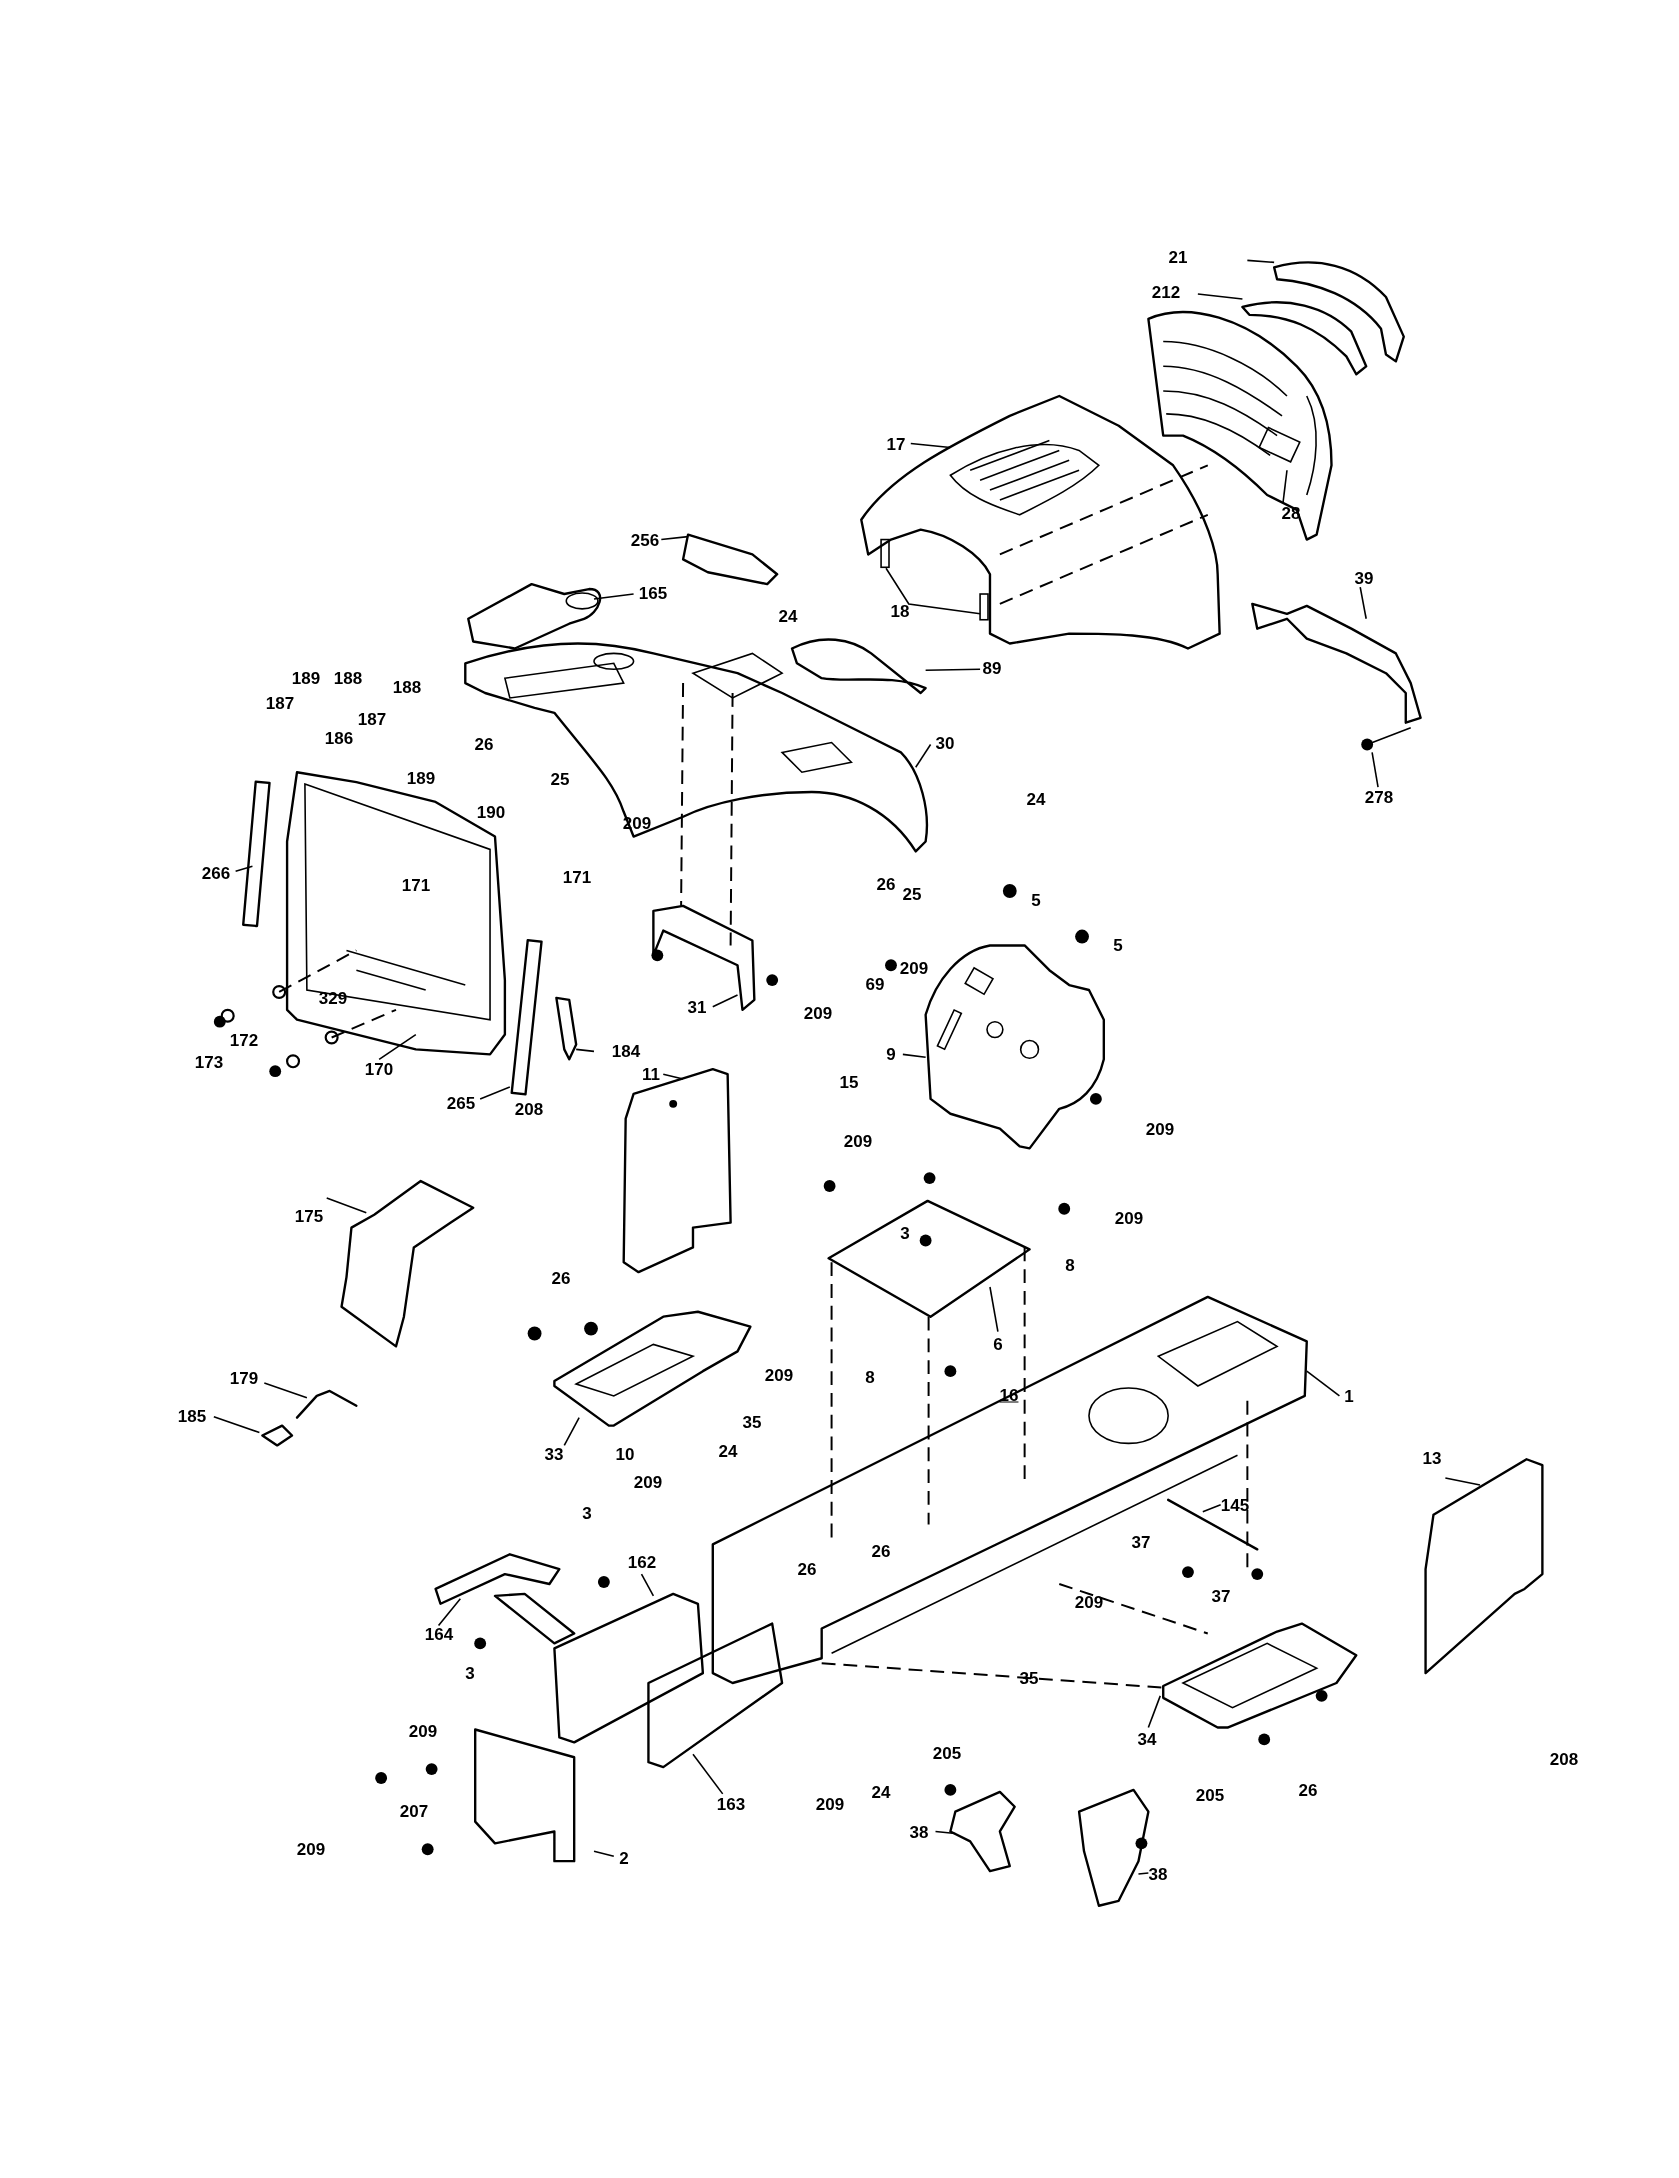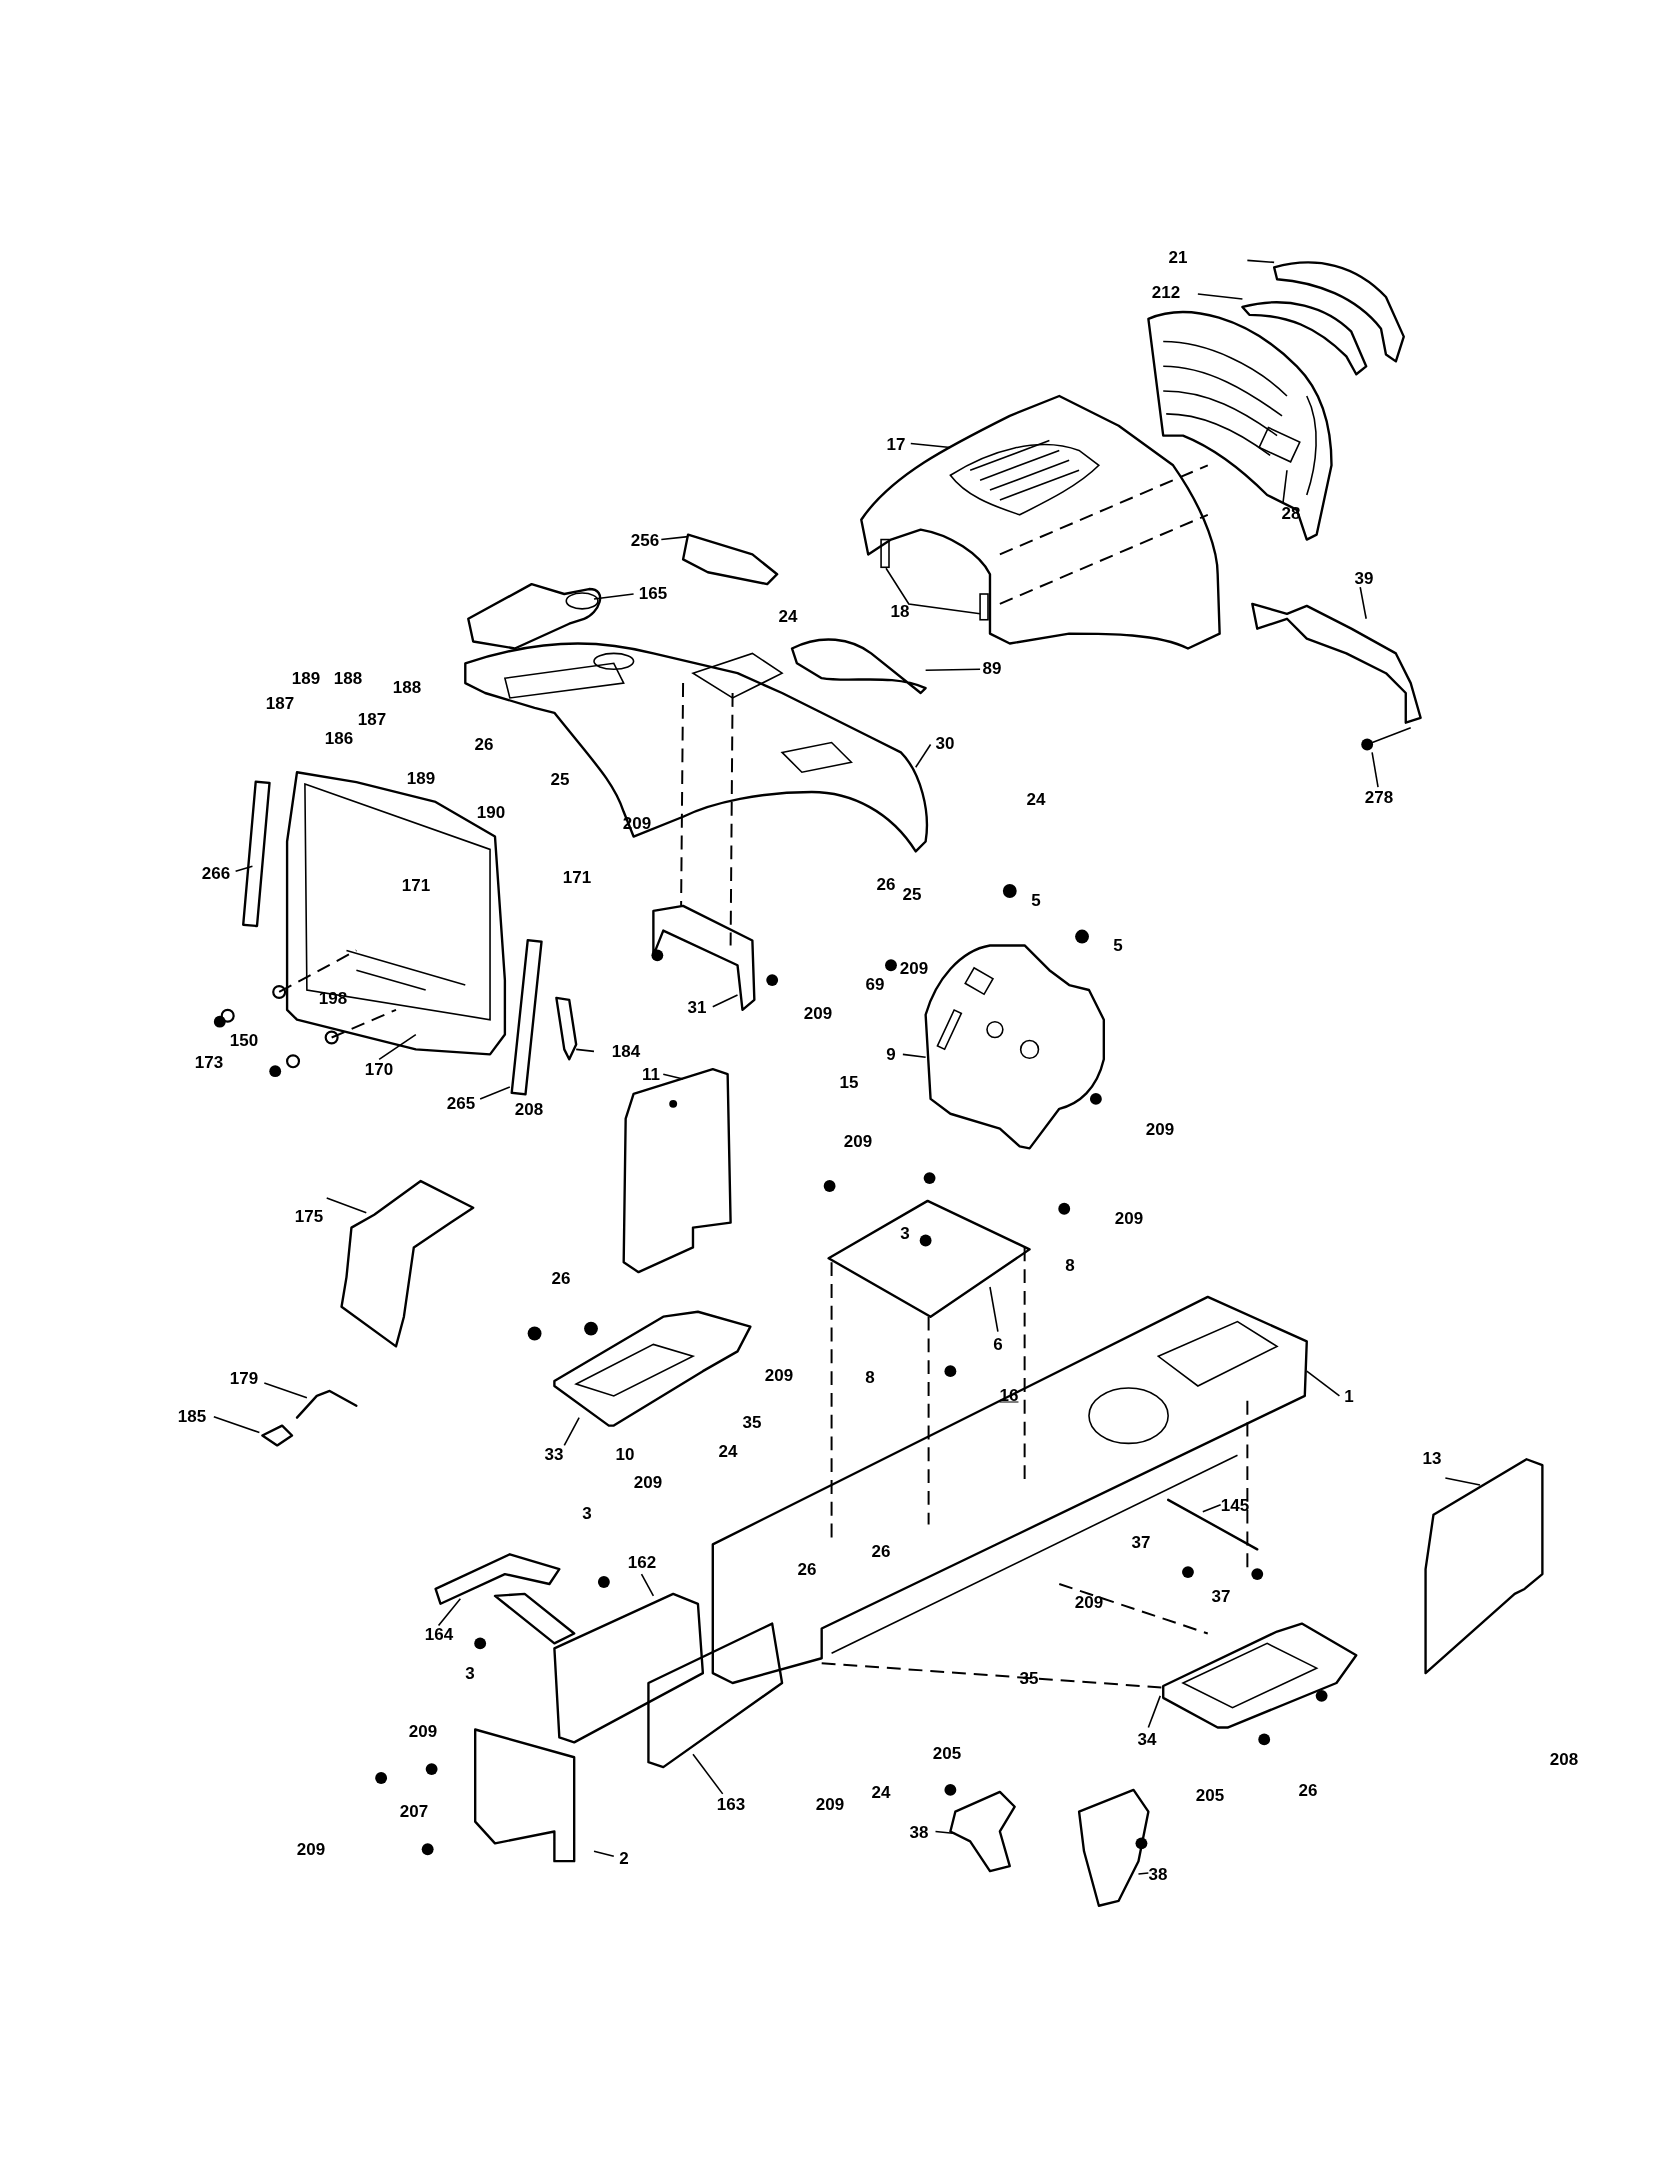--- a/index.html
+++ b/index.html
@@ -281,22 +281,22 @@
     <span class="callout" style="left: 577px; top: 877px;">171</span>
     <span class="callout" style="left: 637px; top: 823px;">209</span>
     <span class="callout" style="left: 886px; top: 884px;">26</span>
     <span class="callout" style="left: 912px; top: 894px;">25</span>
     <span class="callout" style="left: 1036px; top: 900px;">5</span>
     <span class="callout" style="left: 1118px; top: 945px;">5</span>
     <span class="callout" style="left: 914px; top: 968px;">209</span>
     <span class="callout" style="left: 857px; top: 984px; padding-left: 36px;">69</span>
     <span class="callout" style="left: 697px; top: 1007px;">31</span>
     <span class="callout" style="left: 818px; top: 1013px;">209</span>
-    <span class="callout" style="left: 333px; top: 998px;">198</span>
-    <span class="callout" style="left: 244px; top: 1040px;">150</span>
+    <span class="callout" style="left: 333px; top: 998px;">329</span>
+    <span class="callout" style="left: 244px; top: 1040px;">172</span>
     <span class="callout" style="left: 209px; top: 1062px;">173</span>
     <span class="callout" style="left: 379px; top: 1069px;">170</span>
     <span class="callout" style="left: 626px; top: 1051px;">184</span>
     <span class="callout" style="left: 891px; top: 1054px;">9</span>
     <span class="callout" style="left: 461px; top: 1103px;">265</span>
     <span class="callout" style="left: 651px; top: 1074px;">11</span>
     <span class="callout" style="left: 849px; top: 1082px;">15</span>
     <span class="callout" style="left: 1160px; top: 1129px;">209</span>
     <span class="callout" style="left: 529px; top: 1109px;">208</span>
     <span class="callout" style="left: 309px; top: 1216px;">175</span>

